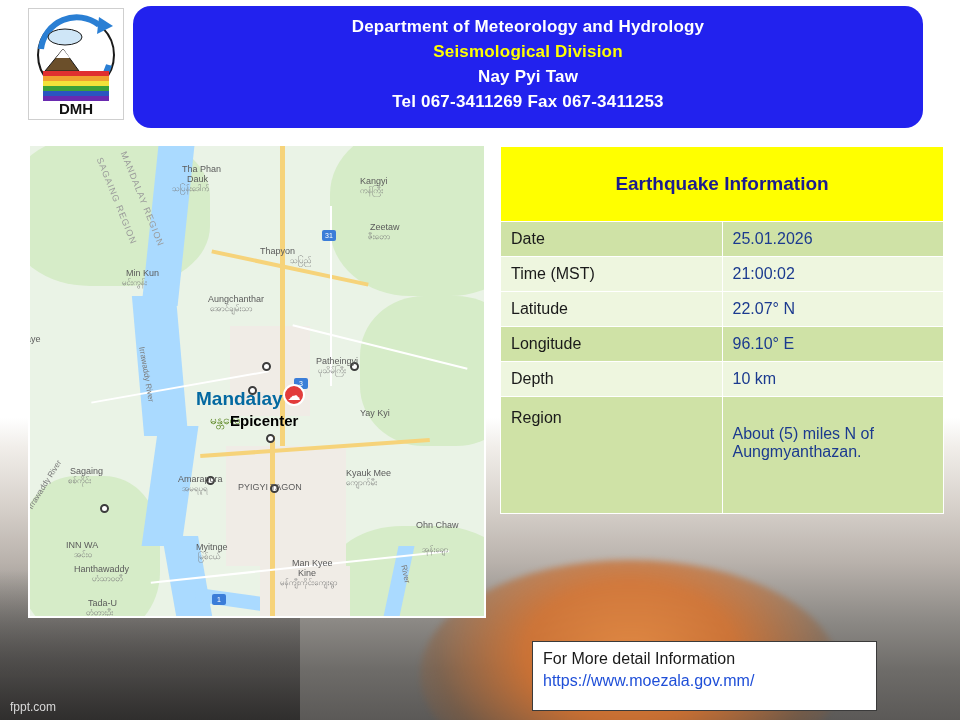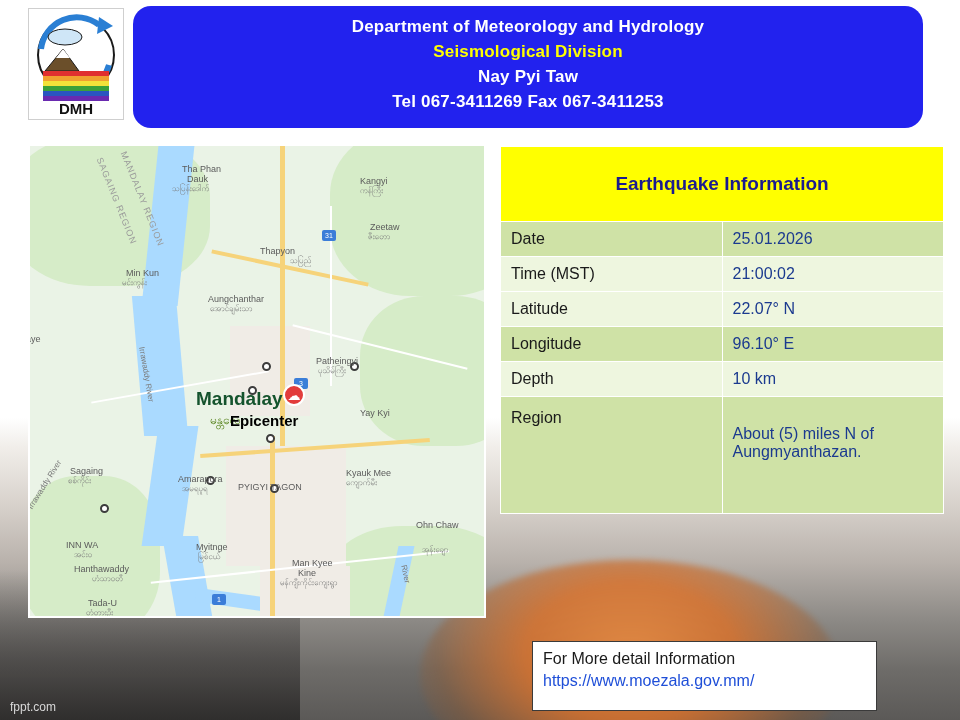--- a/index.html
+++ b/index.html
@@ -110,21 +110,21 @@
     position: absolute;
     font-size: 9px;
     color: #9a9a9a;
     letter-spacing: 1px;
     white-space: nowrap;
   }
   .city-name {
     position: absolute;
     font-size: 19px;
     font-weight: bold;
-    color: #14532d;
+    color: #0369a1;
     white-space: nowrap;
   }
   .city-name-my {
     position: absolute;
     font-size: 12px;
     color: #4d7c0f;
     white-space: nowrap;
   }
   .road {
     position: absolute;

